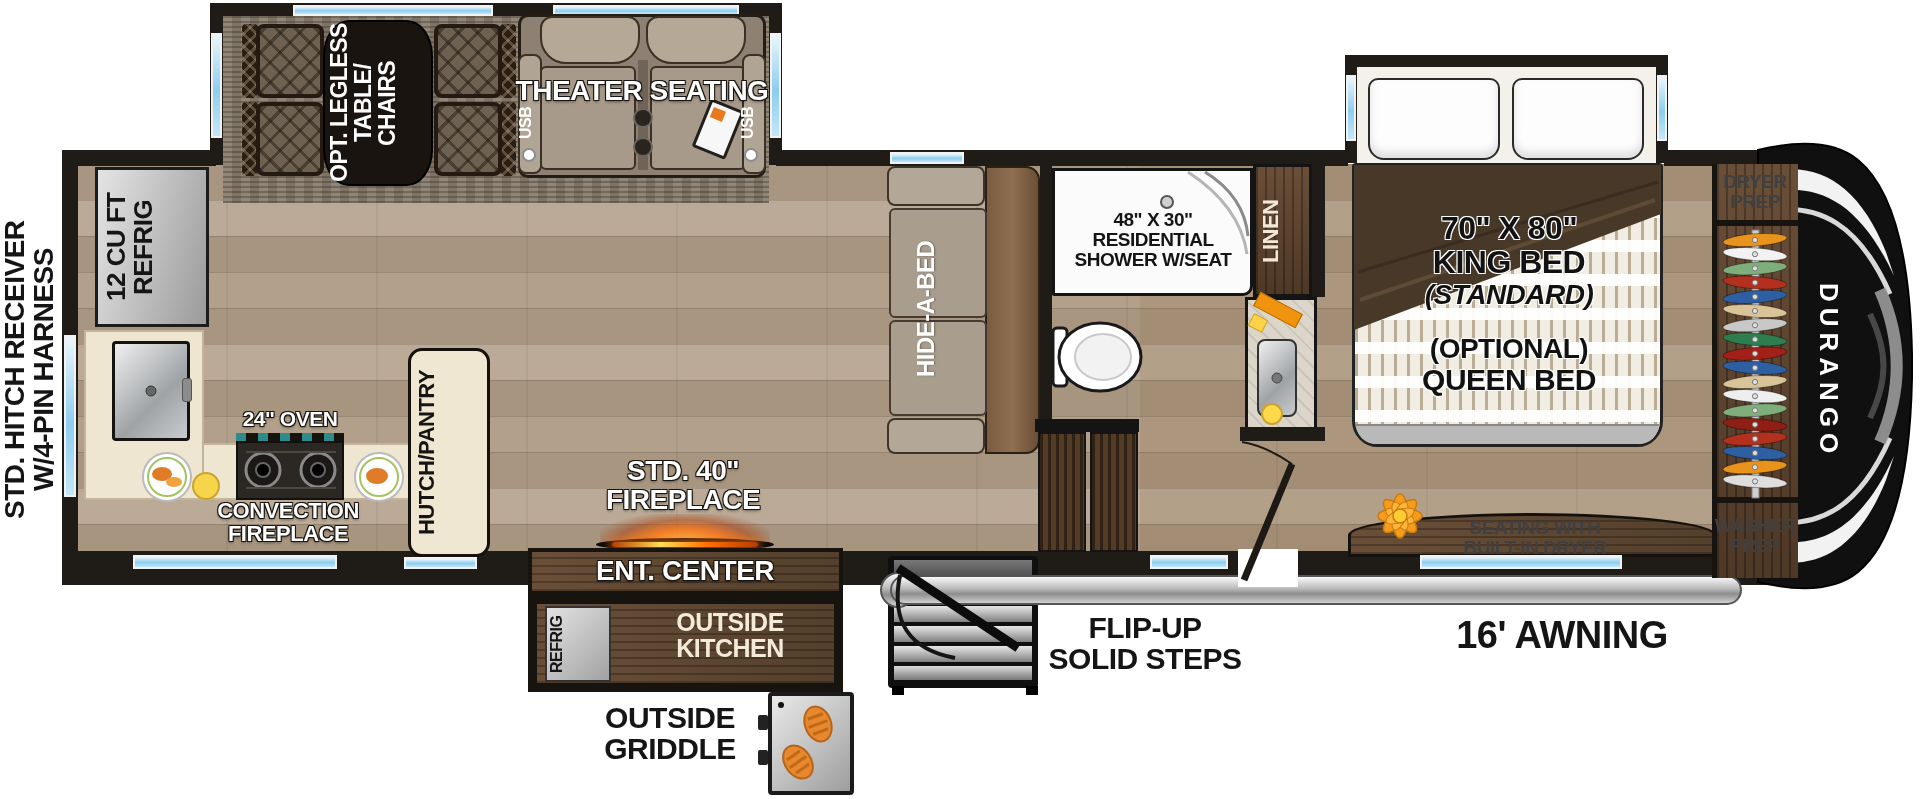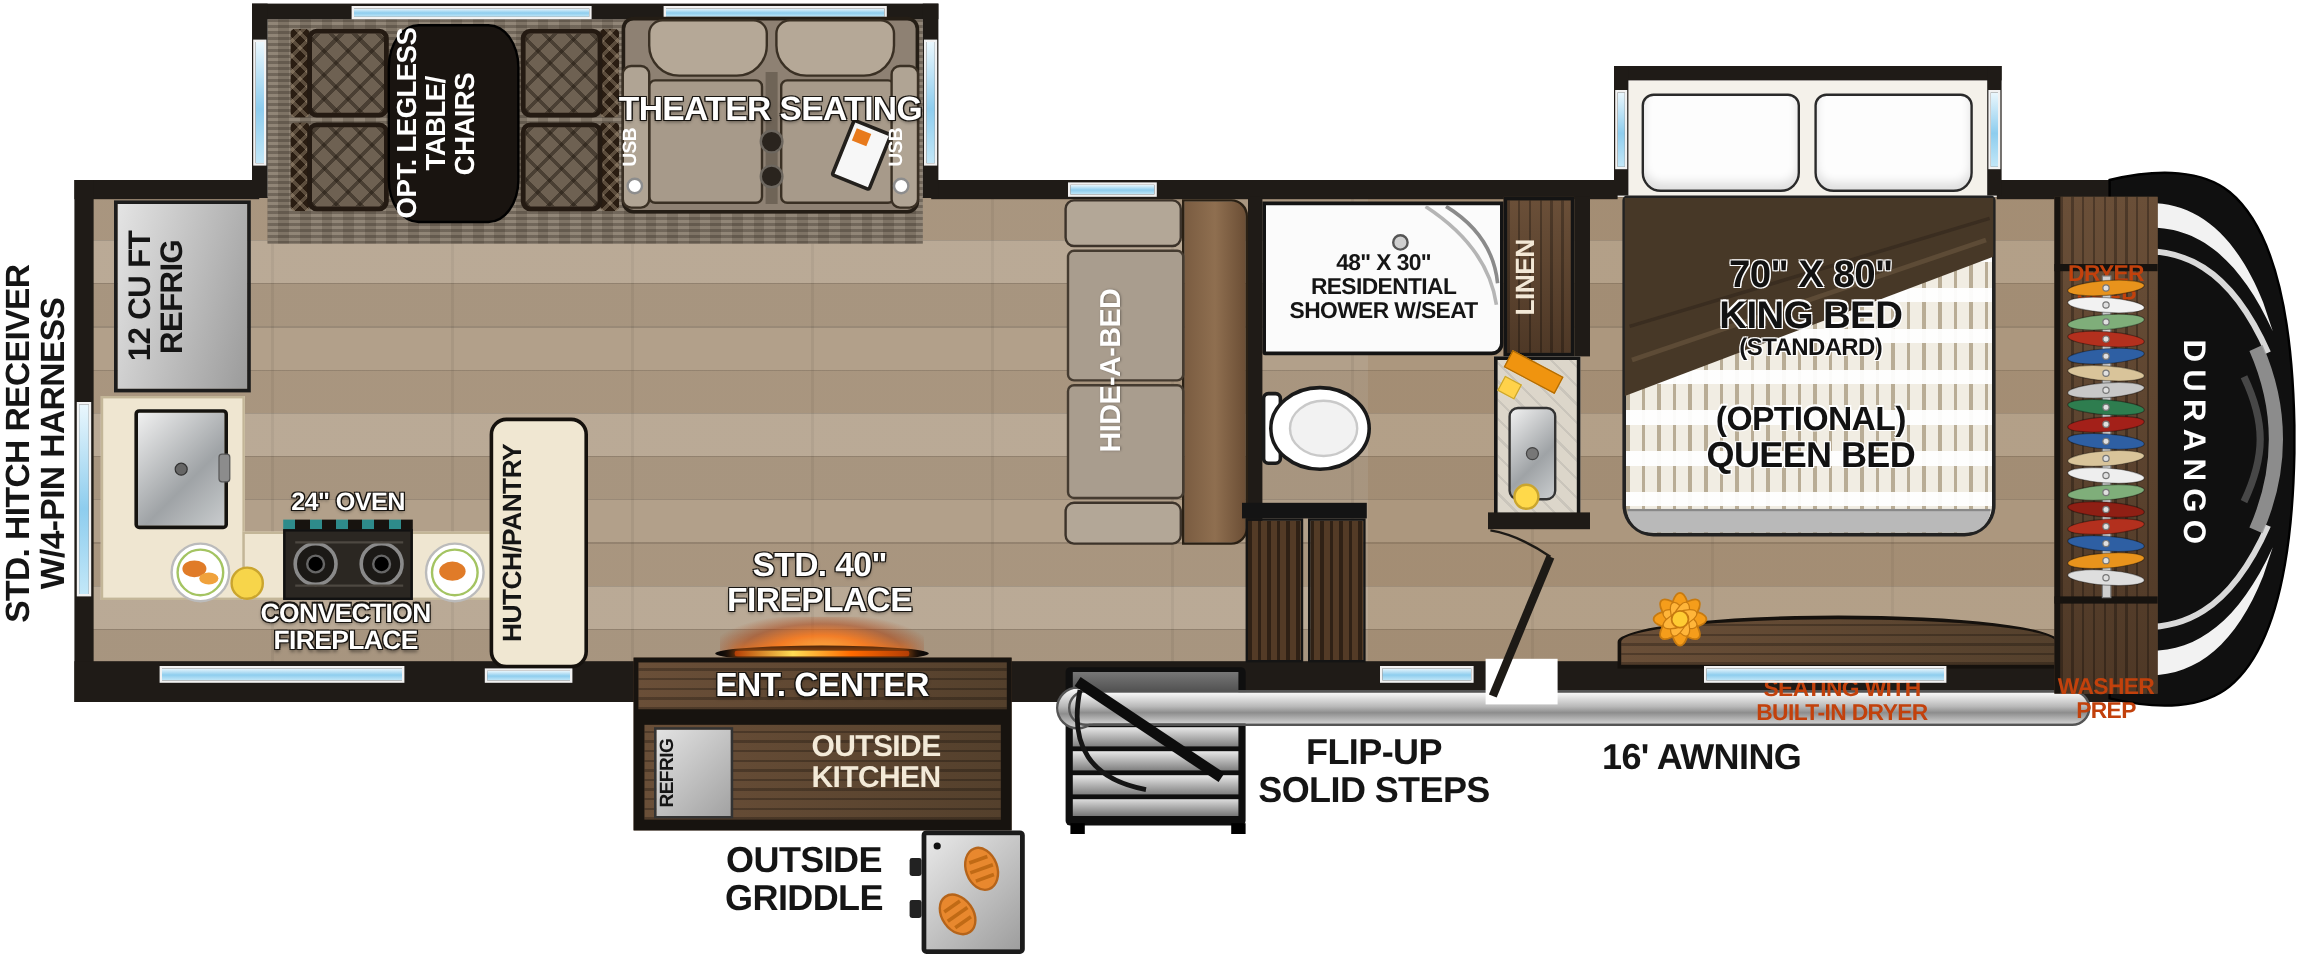--- a/index.html
+++ b/index.html
@@ -22,21 +22,21 @@
   .dkwood-h{background-color:#5d452f;background-image:repeating-linear-gradient(0deg, rgba(0,0,0,.25) 0 2px, transparent 2px 8px),linear-gradient(90deg,#6a4f38,#54402c);}
   .cream{background:#efe6d1;}
   .steel{background:linear-gradient(135deg,#f0f0f0,#9fa3a6 60%,#c9ccce);}
   
   .lbl{position:absolute;font-weight:bold;line-height:1.04;text-align:center;white-space:nowrap;letter-spacing:-.5px;}
   .lbl span{display:block;}
   .v{writing-mode:vertical-rl;transform:rotate(180deg);}
   .olt{color:#fff;text-shadow:-1px -1px 0 #181511,1px -1px 0 #181511,-1px 1px 0 #181511,1px 1px 0 #181511,0 2px 3px rgba(0,0,0,.45);}
   .olb{color:#121212;text-shadow:-1px -1px 0 #fff,1px -1px 0 #fff,-1px 1px 0 #fff,1px 1px 0 #fff;}
   .blk{color:#151515;}
-  .crm{color:#c2410c;margin-top:47px;}
+  .crm{color:#404040;}
 </style>
 </head>
 <body>
 
 <div class="stage">
 
   <div class="abs wood" style="left:76px;top:164px;width:1712px;height:389px;"></div>
   <div class="abs" style="left:1140px;top:164px;width:572px;height:389px;background:rgba(130,88,45,.12);"></div>
 
   <div class="abs wall" style="left:62px;top:150px;width:154px;height:16px;"></div>
@@ -362,28 +362,28 @@
       <span>RESIDENTIAL</span>
       <span>SHOWER W/SEAT</span>
     </div>
   <div class="lbl v" style="left:1260px;top:172px;width:46px;height:118px;font-size:22px;color:#f3e8d6;">
       <span>LINEN</span>
     </div>
 
   <div class="lbl olb" style="left:1368px;top:212px;width:282px;font-size:32px;line-height:1.06;">
       <span>70" X 80"</span>
       <span>KING BED</span>
-      <span style="font-size:20px;">(STANDARD)</span>
+      <span style="font-size:28px;font-style:italic;">(STANDARD)</span>
     </div>
   <div class="lbl olb" style="left:1368px;top:334px;width:282px;font-size:30px;line-height:1.08;">
       <span style="font-size:28px;">(OPTIONAL)</span>
       <span>QUEEN BED</span>
     </div>
 
-  <div class="lbl blk" style="left:1288px;top:616px;width:260px;font-size:30px;">
+  <div class="lbl blk" style="left:1432px;top:616px;width:260px;font-size:38px;">
       <span>16' AWNING</span>
     </div>
   <div class="lbl blk" style="left:1020px;top:612px;width:250px;font-size:30px;">
       <span>FLIP-UP</span>
       <span>SOLID STEPS</span>
     </div>
   <div class="lbl blk" style="left:580px;top:702px;width:180px;font-size:30px;">
       <span>OUTSIDE</span>
       <span>GRIDDLE</span>
     </div>

